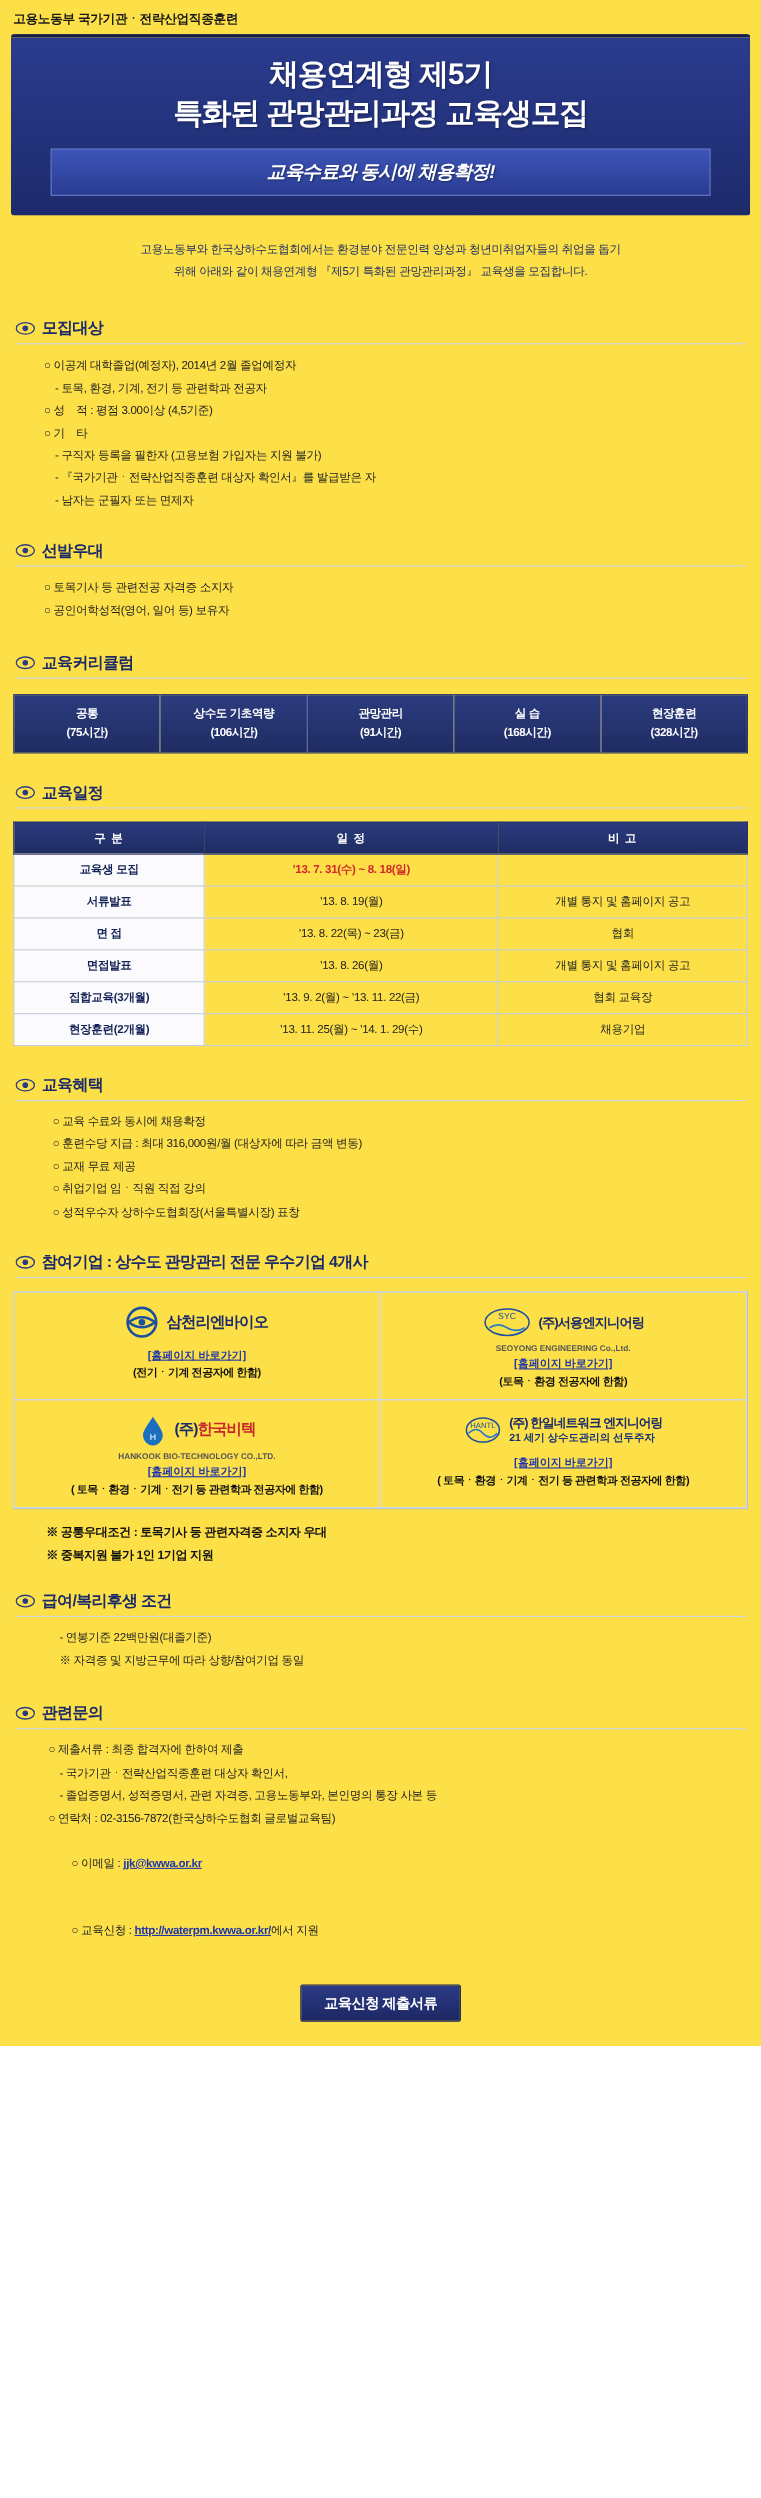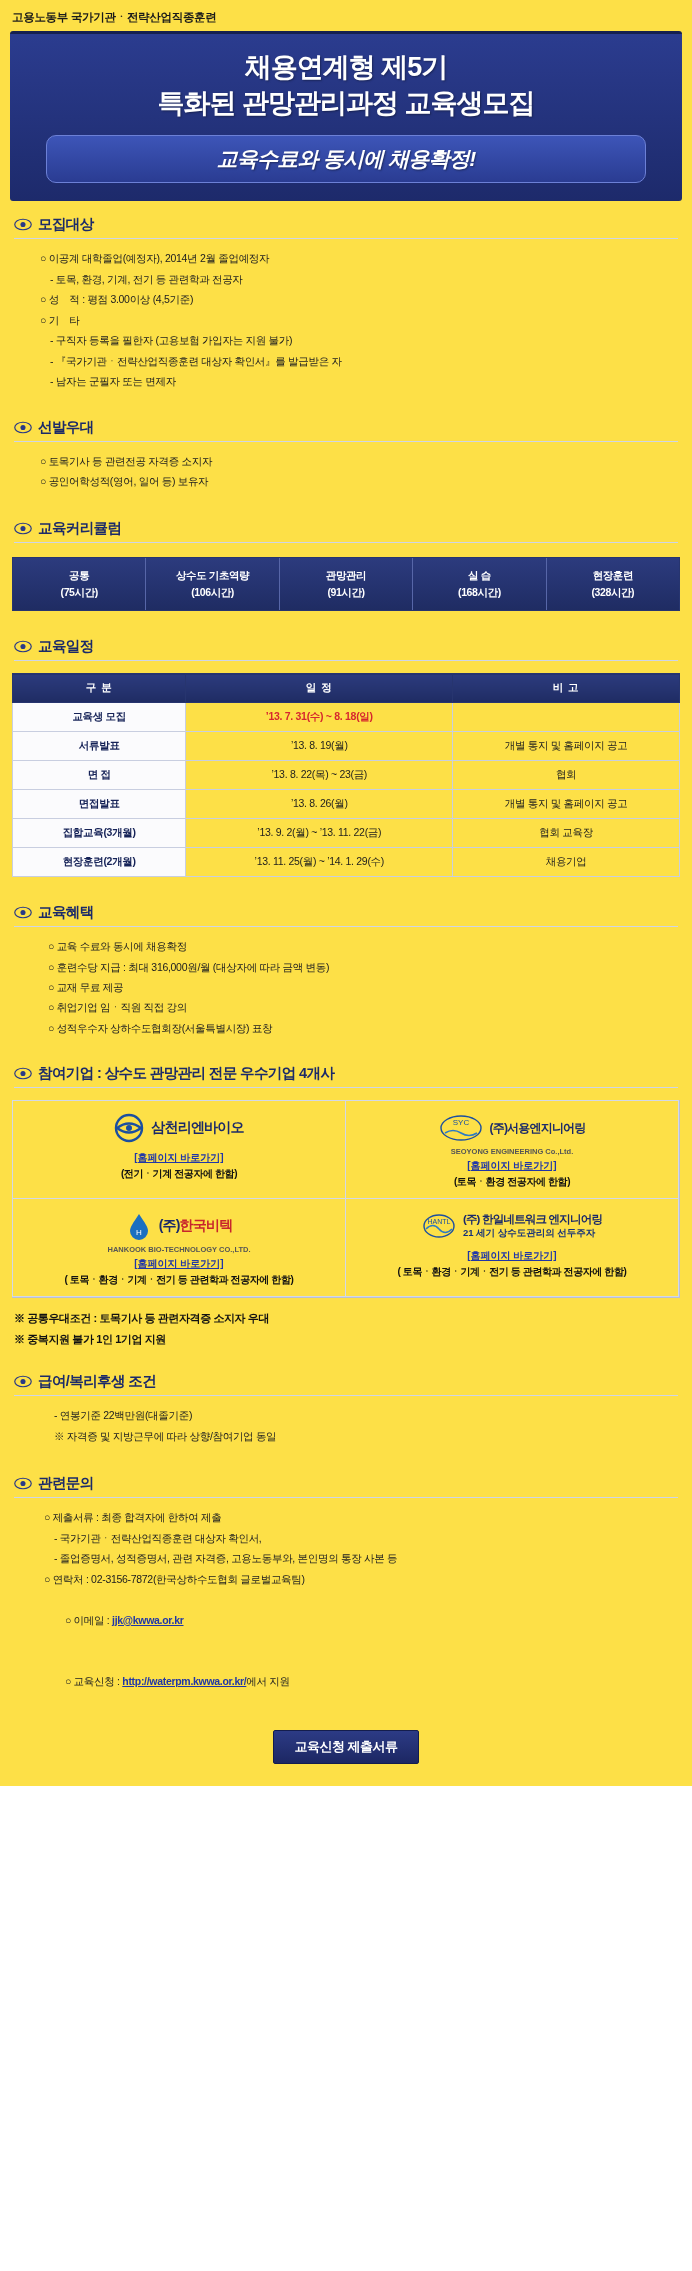--- a/index.html
+++ b/index.html
@@ -37,24 +37,24 @@
     font-weight: bold;
     letter-spacing: -1px;
     line-height: 1.32;
     text-shadow: 1px 1px 2px rgba(0,0,0,.35);
   }
   .hero-sub {
     margin: 14px auto 0 auto;
     width: 92%;
     background: linear-gradient(180deg,#3d55b8 0%,#2a3c92 100%);
     border: 1px solid #6c80d6;
-    border-radius: 10px;
+    border-radius: 0;
     padding: 9px 6px;
     color: #ffffff;
-    font-size: 21px;
+    font-size: 17px;
     font-weight: bold;
     font-style: italic;
     letter-spacing: -0.8px;
     text-shadow: 1px 1px 2px rgba(0,0,0,.4);
   }
   .intro {
     text-align: center;
     font-size: 10.5px;
     color: #1c2b63;
     line-height: 1.85;
@@ -167,21 +167,21 @@
   }
   .comp .cname .k { color: #c8252c; }
   .comp .link {
     font-size: 10px; font-weight: bold; color: #2036a8;
     text-decoration: underline; display: block; margin: 3px 0 2px 0;
   }
   .comp .note { font-size: 10px; font-weight: bold; color: #111; letter-spacing: -0.4px; }
   .comp .tag { font-size: 9.5px; color:#14317a; font-weight:bold; }
 
   .star { font-size: 11px; font-weight: bold; color:#111; padding: 3px 14px; letter-spacing:-0.4px; }
-  .star-wrap { margin-top: 10px; }
+  .star-wrap { margin-top: 10px; padding-left: 28px; }
 
   .footer-btn-wrap { text-align: center; padding: 14px 0 22px 0; }
   .footer-btn {
     display: inline-block;
     background: linear-gradient(180deg,#2c3b85 0%,#1c2763 100%);
     color: #fff;
     font-size: 13px;
     font-weight: bold;
     letter-spacing: -0.5px;
     padding: 7px 20px;
@@ -199,20 +199,24 @@
   <div class="topline">고용노동부 국가기관ㆍ전략산업직종훈련</div>
 
   <div class="hero">
     <h1>
       <span>채용연계형 제5기</span><br>
       <span>특화된 관망관리과정 교육생모집</span>
     </h1>
     <div class="hero-sub">교육수료와 동시에 채용확정!</div>
   </div>
 
+  <div class="intro">
+    <div>고용노동부와 한국상하수도협회에서는 환경분야 전문인력 양성과 청년미취업자들의 취업을 돕기</div>
+    <div>위해 아래와 같이 채용연계형 『제5기 특화된 관망관리과정』 교육생을 모집합니다.</div>
+  </div>
 
   <div class="sec">
     <div class="sec-head">
       <svg class="eye" viewBox="0 0 24 16">
         <ellipse cx="12" cy="8" rx="11" ry="7" fill="none" stroke="#2a3a86" stroke-width="1.6"></ellipse>
         <circle cx="12" cy="8" r="3.4" fill="#2a3a86"></circle>
       </svg>
       <span class="title">모집대상</span>
       <span class="rule"></span>
     </div>

